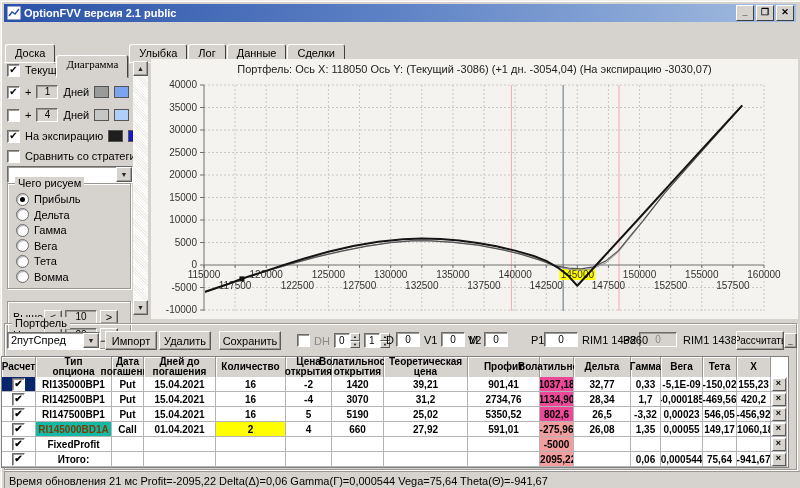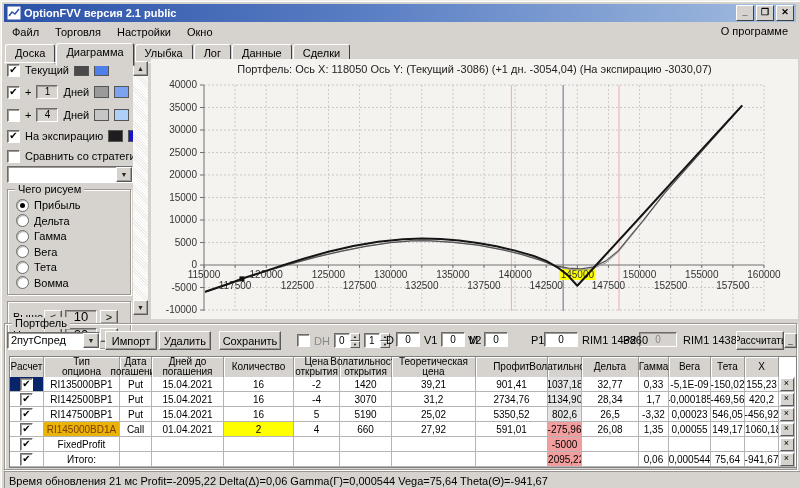--- a/index.html
+++ b/index.html
@@ -17,63 +17,63 @@
   .winbtn{width:16px;height:14px;margin-left:2px;background:#d6d3ce;
     border:1px solid;border-color:#fff #404040 #404040 #fff;
     font-size:9px;line-height:12px;text-align:center;color:#000;font-weight:bold;}
   #menubar{left:3px;top:22px;width:792px;height:18px;display:flex;align-items:center;}
   .menuitem{padding:2px 8px;}
   #about{position:absolute;right:8px;top:2px;}
   #tabbar{left:4px;top:41px;width:792px;height:20px;display:flex;align-items:flex-end;}
   .tab{padding:2px 9px 3px 9px;background:#d6d3ce;margin-right:1px;
     border:1px solid;border-color:#fff #404040 #d6d3ce #fff;
     border-radius:3px 3px 0 0;position:relative;top:2px;height:13px;}
-  .tab.active{top:4px;height:16px;z-index:3;border-bottom-color:#d6d3ce;box-shadow:1px 0 0 #9a9792;}
+  .tab.active{top:16px;height:16px;z-index:3;border-bottom-color:#d6d3ce;box-shadow:1px 0 0 #9a9792;font-family:Liberation Serif, serif;}
   #tabline{left:3px;top:61px;width:793px;height:0;border-top:1px solid #fff;}
   
   .raised{background:#d6d3ce;border:1px solid;border-color:#fff #5a5a5a #5a5a5a #fff;
     box-shadow:inset -1px -1px 0 #9e9b96;}
   .sunken{background:#fff;border:1px solid;border-color:#6b6b6b #fff #fff #6b6b6b;
     box-shadow:inset 1px 1px 0 #9e9b96;}
   .btn{display:flex;align-items:center;justify-content:center;font-size:11px;}
   .cb{width:11px;height:11px;background:#fff;border:1px solid;
     border-color:#6b6b6b #fff #fff #6b6b6b;box-shadow:inset 1px 1px 0 #9e9b96;
     font-size:10px;line-height:10px;text-align:center;color:#000;flex:0 0 auto;}
   .radio{width:11px;height:11px;border-radius:50%;background:#fff;
     border:1px solid #6b6b6b;box-shadow:inset 1px 1px 1px #b0b0b0;flex:0 0 auto;position:relative;}
   .radio.sel:after{content:"";position:absolute;left:3px;top:3px;width:5px;height:5px;
     border-radius:50%;background:#000;}
   .row{display:flex;align-items:center;gap:5px;position:absolute;}
   .sw{width:13px;height:10px;border:1px solid #555;flex:0 0 auto;}
   .group{position:absolute;border:1px solid #9a9792;box-shadow:1px 1px 0 #fff, inset 1px 1px 0 #fff;}
   .group>.glabel{position:absolute;top:-7px;left:7px;background:#d6d3ce;padding:0 3px;font-size:11px;}
   .numbox{background:#d6d3ce;border:1px solid;border-color:#6b6b6b #fff #fff #6b6b6b;
-    box-shadow:inset 1px 1px 0 #9e9b96;text-align:center;font-size:13px;}
+    box-shadow:inset 1px 1px 0 #9e9b96;text-align:center;font-size:10px;}
   .spin{display:flex;align-items:stretch;}
   .spin .val{width:14px;background:#fff;border:1px solid;border-color:#6b6b6b #fff #fff #6b6b6b;
      box-shadow:inset 1px 1px 0 #9e9b96;text-align:center;font-size:10px;line-height:13px;}
   .spin .arrows{display:flex;flex-direction:column;width:10px;}
   .spin .arrows div{flex:1;background:#d6d3ce;border:1px solid;border-color:#fff #5a5a5a #5a5a5a #fff;
      font-size:4px;line-height:5px;text-align:center;color:#000;}
   
   .sb{background:#efedea;background-image:repeating-linear-gradient(45deg,#fff 0 1px,transparent 1px 2px);}
   .sbbtn{background:#d6d3ce;border:1px solid;border-color:#fff #5a5a5a #5a5a5a #fff;
     box-shadow:inset -1px -1px 0 #9e9b96;font-size:7px;text-align:center;color:#222;}
   
   #ptable{border:1px solid #808080;background:#fff;}
   .trow{display:grid;}
   .hcell{background:#d6d3ce;border-right:1px solid #9a9792;border-bottom:1px solid #808080;
     box-shadow:inset 1px 1px 0 #fff;font-size:10px;display:flex;align-items:center;justify-content:center;
     text-align:center;white-space:pre-line;line-height:10px;}
   .dcell{border-right:1px solid #b4b4b4;border-bottom:1px solid #b4b4b4;font-size:10px;
     display:flex;align-items:center;justify-content:center;background:#fff;overflow:hidden;white-space:nowrap;}
-  .dcell.green{background:#e5e5e5;}
+  .dcell.green{background:#ec4899;}
   .dcell.red{background:#f29e9e;}
   .dcell.yellow{background:#ffff00;}
-  .dcell.codehl{background:#eab308;color:#7a3c00;}
+  .dcell.codehl{background:#14b8a6;color:#7a3c00;}
   .dcell.selcell{background:#08246b;}
   .xbtn{width:12px;height:11px;background:#d6d3ce;border:1px solid;border-color:#fff #5a5a5a #5a5a5a #fff;
     font-size:9px;line-height:9px;text-align:center;}
   
   #statusbar{left:3px;top:470px;width:792px;height:15px;border:1px solid;
     border-color:#9a9792 #fff #fff #9a9792;padding:1px 4px;font-size:11px;
     display:flex;align-items:center;background:#d6d3ce;}
   #chartarea{left:150px;top:58px;width:647px;height:260px;background:#f4f3ef;}
   #charttitle{position:absolute;left:0;top:4px;width:100%;text-align:center;font-size:11px;color:#222;}
   svg text{font-family:"Liberation Sans",sans-serif;}
@@ -88,29 +88,20 @@
       <rect x="0" y="0" width="14" height="14" fill="#fff" stroke="#2b51a8"></rect>
       <polyline points="2,10 5,6 8,8 12,3" fill="none" stroke="#2b51a8" stroke-width="1.5"></polyline>
     </svg>
     <span>OptionFVV версия 2.1 public</span>
     <span style="flex:1"></span>
     <span class="winbtn">_</span>
     <span class="winbtn">❐</span>
     <span class="winbtn" style="margin-right:2px">✕</span>
   </div>
 
-  <div id="menubar" class="abs">
-    <span id="menuitems" style="display:flex">
-        <span class="menuitem">Файл</span>
-        <span class="menuitem">Торговля</span>
-        <span class="menuitem">Настройки</span>
-        <span class="menuitem">Окно</span>
-      </span>
-    <span id="about">О программе</span>
-  </div>
 
   <div id="tabbar" class="abs">
       <div class="tab">Доска</div>
       <div class="tab active">Диаграмма</div>
       <div class="tab">Улыбка</div>
       <div class="tab">Лог</div>
       <div class="tab">Данные</div>
       <div class="tab">Сделки</div>
     </div>
   <div id="tabline" class="abs"></div>
@@ -144,21 +135,21 @@
         <span class="sw" style="background: rgb(30, 30, 30);"></span>
         <span class="sw" style="background: rgb(22, 22, 200);"></span>
       </div>
       <div class="row" style="left: 2px; top: 86px; height: 14px;">
         <span class="cb"></span>
         <span>Сравнить со стратегией</span>
       </div>
       <div class="sunken" style="position: absolute; left: 2px; top: 103px; width: 124px; height: 15px;">
         <div class="sbbtn" style="position: absolute; right: 0px; top: 0px; width: 14px; height: 13px; line-height: 13px;">▼</div>
       </div>
-      <div class="group" style="left: 2px; top: 126px; width: 122px; height: 104px;">
+      <div class="group" style="left: 2px; top: 120px; width: 122px; height: 104px;">
         <span class="glabel">Чего рисуем</span>
         <div class="row" style="left: 8px; top: 9px; height: 12px;">
           <span class="radio sel"></span>
           <span>Прибыль</span>
         </div>
         <div class="row" style="left: 8px; top: 24.5px; height: 12px;">
           <span class="radio"></span>
           <span>Дельта</span>
         </div>
         <div class="row" style="left: 8px; top: 40px; height: 12px;">
@@ -340,21 +331,21 @@
       <span class="sunken" style="position: absolute; left: 477px; top: 1px; width: 22px; height: 13px; text-align: center; font-size: 10px; line-height: 13px;">0</span>
       <span style="position: absolute; left: 524px; top: 3px;">P1</span>
       <span class="sunken" style="position: absolute; left: 537px; top: 1px; width: 32px; height: 13px; text-align: center; font-size: 10px; line-height: 13px;">0</span>
       <span style="position: absolute; left: 616px; top: 3px;">P2</span>
       <span class="sunken" style="position: absolute; left: 632px; top: 1px; width: 36px; height: 13px; text-align: center; font-size: 10px; line-height: 13px; color: rgb(138, 138, 138); background: rgb(214, 211, 206);">0</span>
       <span style="position: absolute; left: 575px; top: 3px;">RIM1 143860</span>
       <span style="position: absolute; left: 676px; top: 3px;">RIM1 143860</span>
       <div class="raised btn" style="position: absolute; left: 729px; top: 0px; width: 46px; height: 17px; overflow: hidden; font-size: 10px;">Рассчитать</div>
       <div class="raised btn" style="position: absolute; left: 777px; top: 2px; width: 11px; height: 13px; font-size: 8px;">_</div>
     </div>
-  <div class="abs" id="ptable" style="left:8px;top:355px;width:786px;">
+  <div class="abs" id="ptable" style="left:0;top:355px;width:786px;font-weight:bold;">
       <div class="trow" style="grid-template-columns: 34px 76px 32px 72px 70px 46px 52px 84px 72px 34px 57px 30px 42px 34px 34px 16px; height: 20px;">
         <div class="hcell">Расчет</div>
         <div class="hcell">Тип
 опциона</div>
         <div class="hcell">Дата
 погашения</div>
         <div class="hcell">Дней до
 погашения</div>
         <div class="hcell">Количество</div>
         <div class="hcell">Цена

